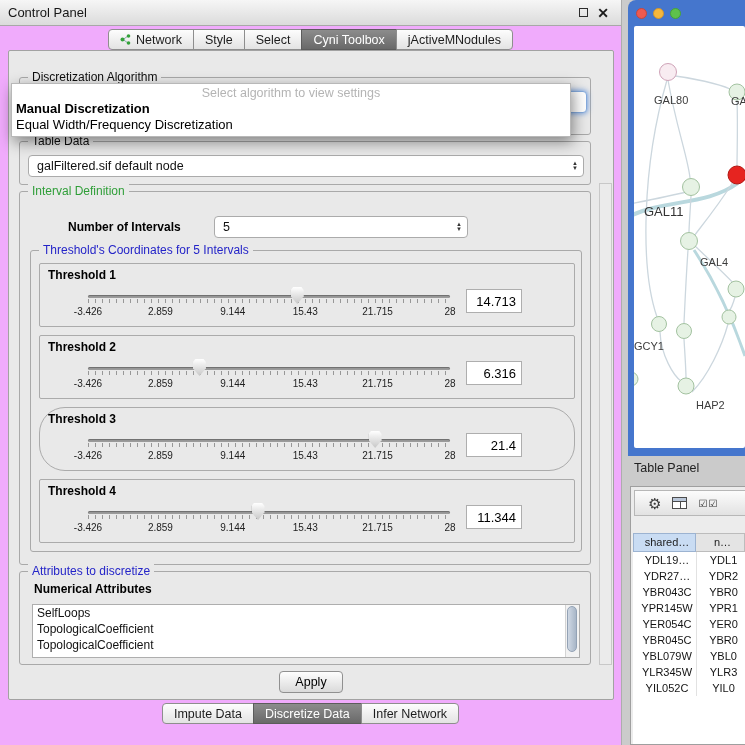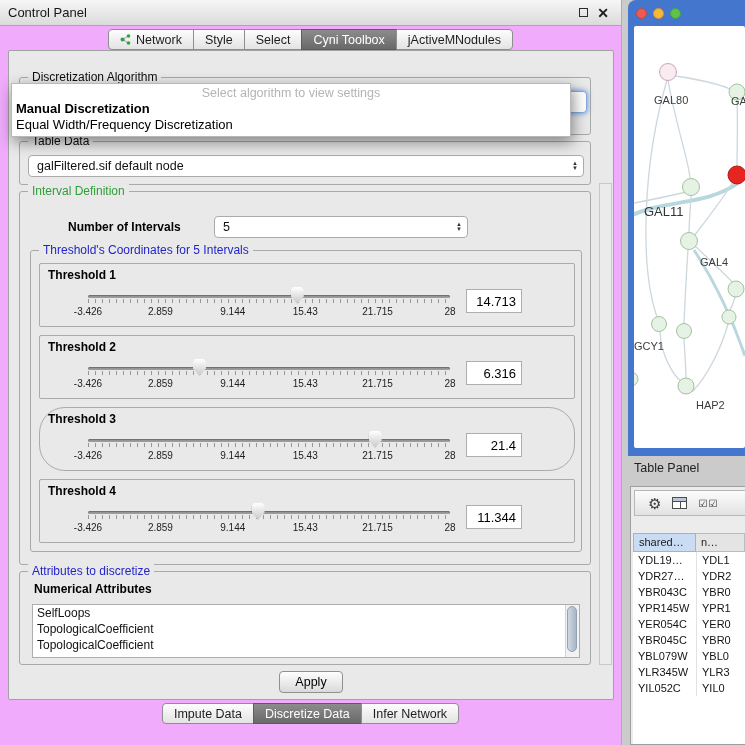--- a/index.html
+++ b/index.html
@@ -108,21 +108,21 @@
   
   .tp-title { position:absolute; left:634px; top:461px; font-size:12.5px; color:#222; }
   .tp-body { position:absolute; left:630px; top:486px; width:115px; height:259px; background:#ececec; border:1px solid #9f9f9f; border-right:none; }
   .tp-toolbar { position:absolute; left:3px; top:3px; right:0; height:26px; background:linear-gradient(#fcfcfc,#e2e2e2);
                 border:1px solid #b7b7b7; border-right:none; display:flex; align-items:center; gap:11px; padding-left:13px; }
   .gear { font-size:15px; color:#3c3c3c; line-height:1; }
   .paneicon { width:15px; height:12px; border:1px solid #4c4c4c; background:#fff; position:relative; }
   .paneicon::before { content:""; position:absolute; left:50%; top:0; bottom:0; width:1px; background:#4c4c4c; }
   .paneicon::after  { content:""; position:absolute; left:0; right:0; top:0; height:3px; background:#bac7d9; border-bottom:1px solid #4c4c4c; }
   .checks { font-size:10px; color:#333; letter-spacing:1px; }
-  .tp-table { position:absolute; left:2px; top:46px; right:0; bottom:0; background:#fff; }
+  .tp-table { position:absolute; left:2px; top:46px; right:0; bottom:0; background:#fff;text-align:center; }
   .thead { display:flex; height:19px; }
   .th { font-size:11px; line-height:17px; padding-left:5px; color:#1c1c1c; white-space:nowrap; overflow:hidden; }
   .th.c1 { width:63px; background:#c9dcf3; border:1px solid #9cb3d1; }
   .th.c2 { flex:1; background:#e4e4e4; border:1px solid #bcbcbc; border-left:none; }
   .trow { display:flex; height:16px; }
   .tdc { font-size:11px; line-height:16px; padding-left:5px; white-space:nowrap; overflow:hidden; color:#141414; }
   .tdc.c1 { width:63px; }
   .tdc.c2 { flex:1; border-left:1px solid #e2e2e2; }
 </style>
 </head>

